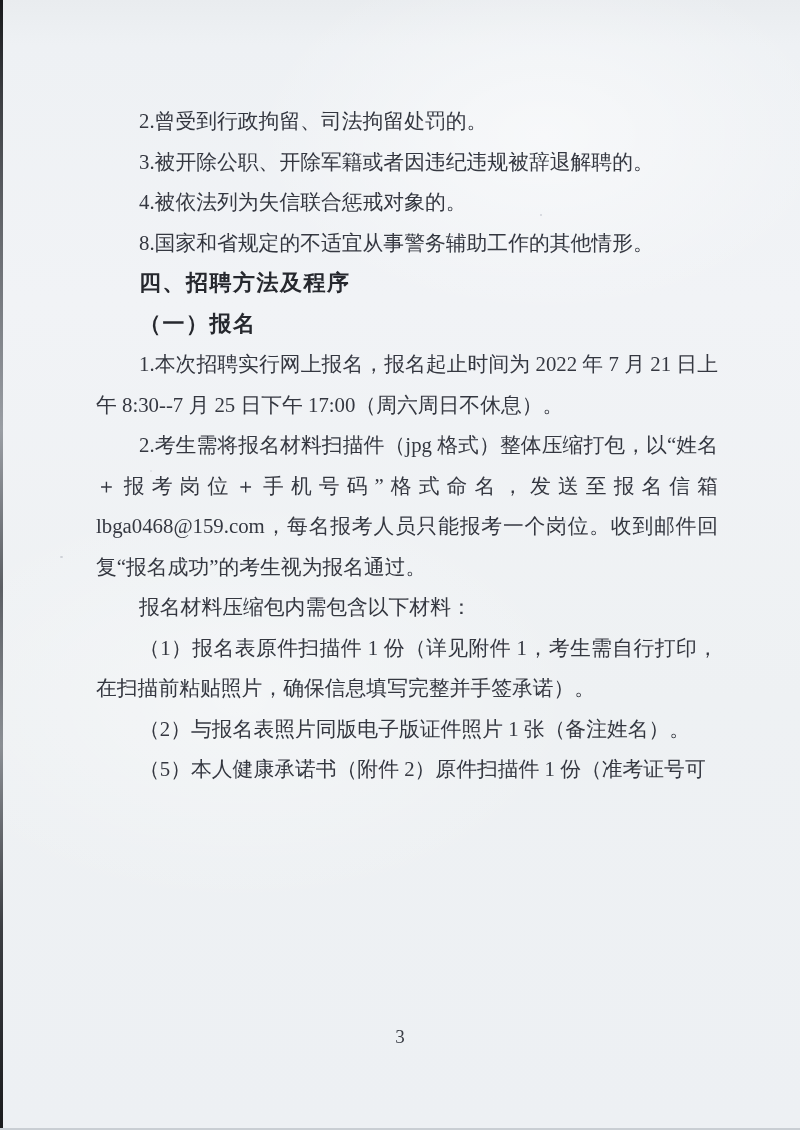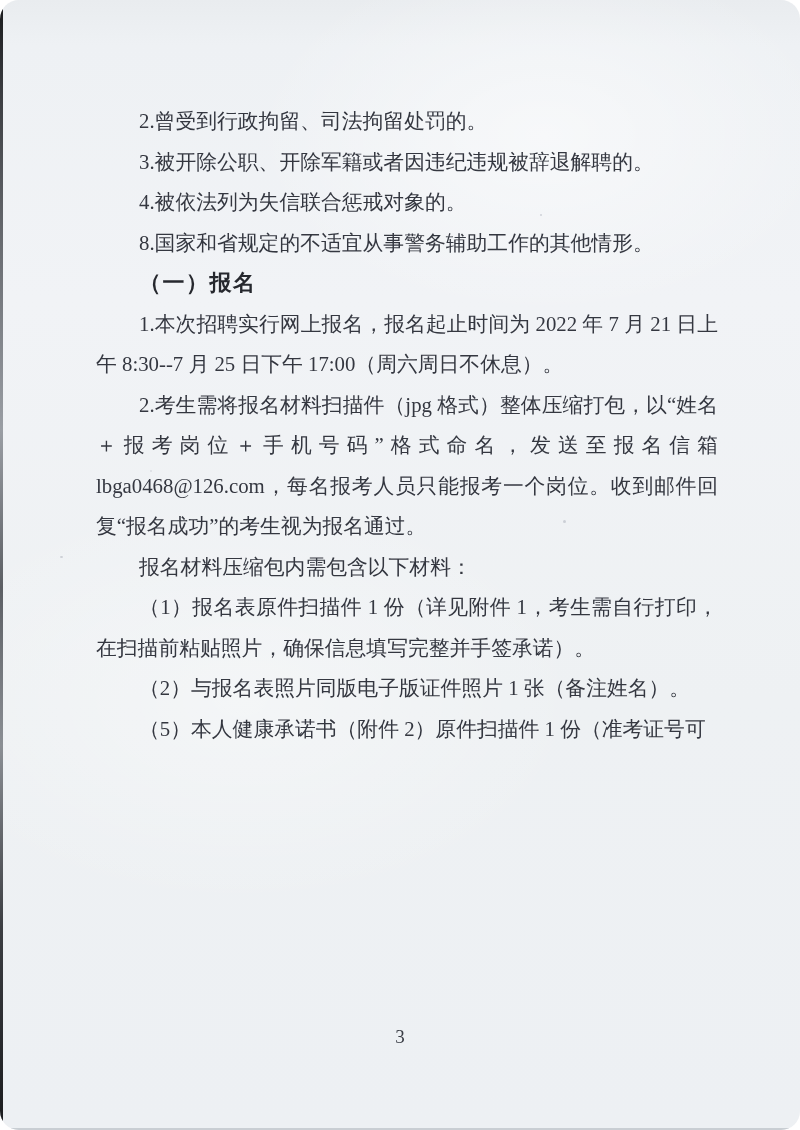--- a/index.html
+++ b/index.html
@@ -10,21 +10,20 @@
   .page {
     position: relative;
     width: 800px;
     height: 1130px;
     overflow: hidden;
     background:
       radial-gradient(ellipse 420px 260px at 68% 12%, rgba(255,255,255,0.5), rgba(255,255,255,0) 70%),
       radial-gradient(ellipse 500px 300px at 30% 62%, rgba(255,255,255,0.35), rgba(255,255,255,0) 70%),
       linear-gradient(180deg, #e9ecef 0px, #eef1f4 45px, #f1f3f6 300px, #eef1f3 700px, #edf0f3 1130px);
     color: #343740;
-    border-radius: 19px;
   }
   
   .edge-left {
     position: absolute;
     left: 0; top: 0;
     width: 3px; height: 100%;
     background: linear-gradient(180deg,
       #17181a 0%, #3a3c40 8%, #6a6d72 22%, #9a9ea4 38%,
       #5c5f64 52%, #8b8f94 66%, #3c3e42 82%, #1a1b1d 100%);
   }
@@ -79,23 +78,24 @@
   <div class="speck s1"></div>
   <div class="speck s2"></div>
   <div class="speck s3"></div>
   <div class="speck s4"></div>
 
   <div class="content">
     <p class="li">2.曾受到行政拘留、司法拘留处罚的。</p>
     <p class="li">3.被开除公职、开除军籍或者因违纪违规被辞退解聘的。</p>
     <p class="li">4.被依法列为失信联合惩戒对象的。</p>
     <p class="li">8.国家和省规定的不适宜从事警务辅助工作的其他情形。</p>
+    <p class="h1">四、招聘方法及程序</p>
     <p class="h2">（一）报名</p>
     <p class="para">1.本次招聘实行网上报名，报名起止时间为 2022 年 7 月 21 日上午 8:30--7 月 25 日下午 17:00（周六周日不休息）。</p>
-    <p class="para">2.考生需将报名材料扫描件（jpg 格式）整体压缩打包，以“姓名＋报考岗位＋手机号码”格式命名，发送至报名信箱 lbga0468@126.com，每名报考人员只能报考一个岗位。收到邮件回复“报名成功”的考生视为报名通过。</p>
+    <p class="para">2.考生需将报名材料扫描件（jpg 格式）整体压缩打包，以“姓名＋报考岗位＋手机号码”格式命名，发送至报名信箱 lbga0468@159.com，每名报考人员只能报考一个岗位。收到邮件回复“报名成功”的考生视为报名通过。</p>
     <p class="para">报名材料压缩包内需包含以下材料：</p>
     <p class="para">（1）报名表原件扫描件 1 份（详见附件 1，考生需自行打印，在扫描前粘贴照片，确保信息填写完整并手签承诺）。</p>
     <p class="para">（2）与报名表照片同版电子版证件照片 1 张（备注姓名）。</p>
     <p class="para">（5）本人健康承诺书（附件 2）原件扫描件 1 份（准考证号可</p>
   </div>
 
   <div class="pageno">3</div>
 </div>
 
 </body></html>

